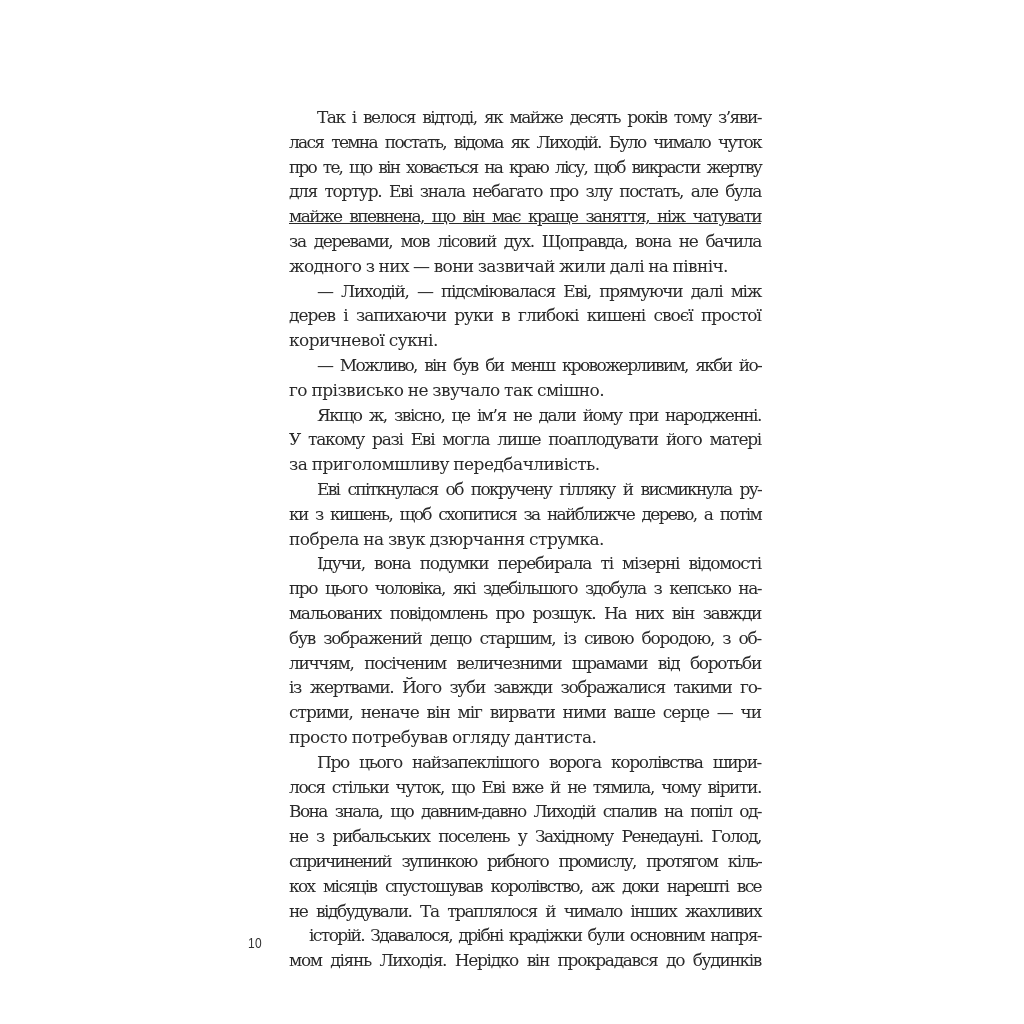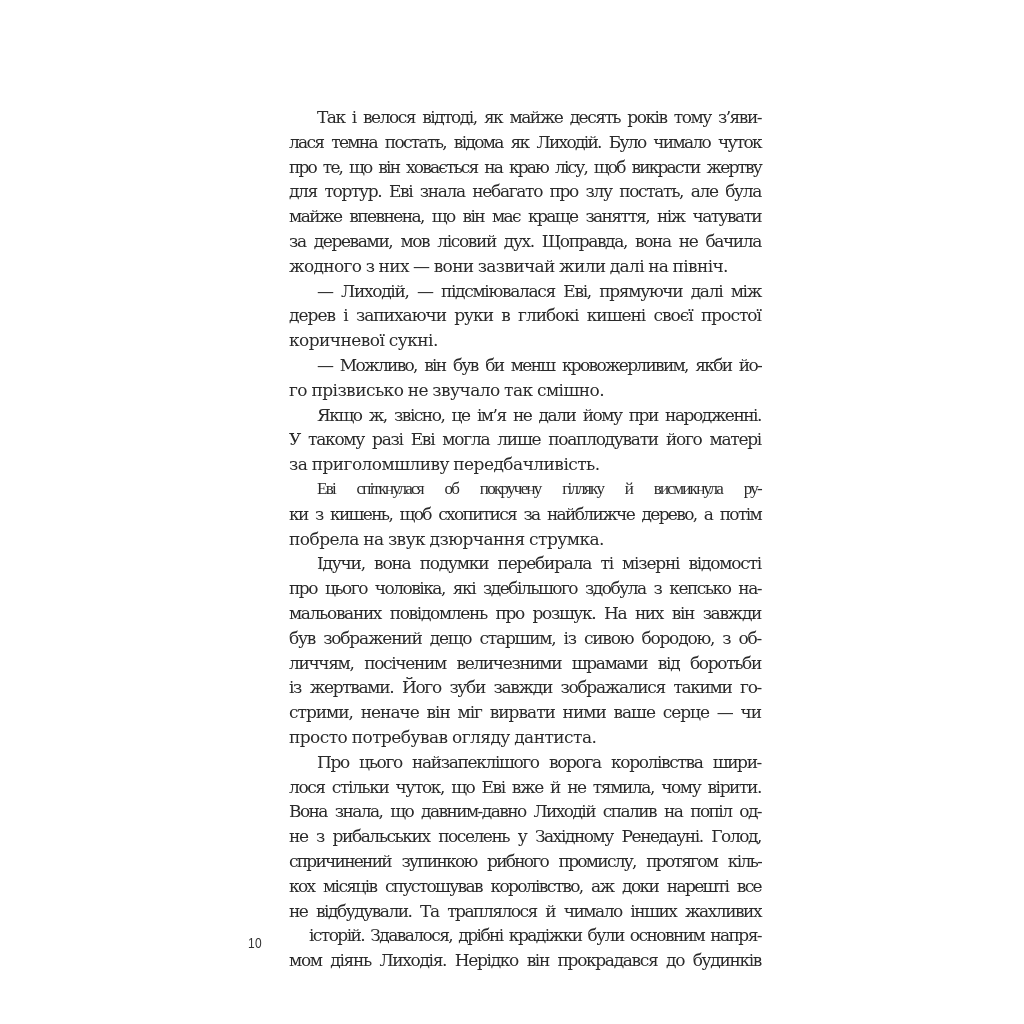--- a/index.html
+++ b/index.html
@@ -59,32 +59,32 @@
 </style>
 </head>
 <body>
 
 <div class="page">
   <div class="text-block" id="text-block">
       <div class="line indent" style="letter-spacing: -1.50028px;">Так і велося відтоді, як майже десять років тому з’яви-</div>
       <div class="line" style="letter-spacing: -1.69537px;">лася темна постать, відома як Лиходій. Було чимало чуток</div>
       <div class="line" style="letter-spacing: -1.8361px;">про те, що він ховається на краю лісу, щоб викрасти жертву</div>
       <div class="line" style="letter-spacing: -1.34436px;">для тортур. Еві знала небагато про злу постать, але була</div>
-      <div class="line" style="letter-spacing: -1.5908px;">майже впевнена, що він має краще заняття, ніж чатувати</div>
+      <div class="line" style="letter-spacing: -1.5908px; text-decoration: underline;">майже впевнена, що він має краще заняття, ніж чатувати</div>
       <div class="line" style="letter-spacing: -1.38015px;">за деревами, мов лісовий дух. Щоправда, вона не бачила</div>
       <div class="line last" style="letter-spacing: -0.6575px;">жодного з них — вони зазвичай жили далі на північ.</div>
       <div class="line indent" style="letter-spacing: -1.31276px;">— Лиходій, — підсміювалася Еві, прямуючи далі між</div>
       <div class="line" style="letter-spacing: -1.00637px;">дерев і запихаючи руки в глибокі кишені своєї простої</div>
       <div class="line last">коричневої сукні.</div>
       <div class="line indent" style="letter-spacing: -1.71719px;">— Можливо, він був би менш кровожерливим, якби йо-</div>
       <div class="line last">го прізвисько не звучало так смішно.</div>
       <div class="line indent" style="letter-spacing: -1.48389px;">Якщо ж, звісно, це ім’я не дали йому при народженні.</div>
       <div class="line" style="letter-spacing: -1.28172px;">У такому разі Еві могла лише поаплодувати його матері</div>
       <div class="line last">за приголомшливу передбачливість.</div>
-      <div class="line indent" style="letter-spacing: -1.71775px; font-family: Liberation Serif, serif;">Еві спіткнулася об покручену гілляку й висмикнула ру-</div>
+      <div class="line indent" style="letter-spacing: -1.71775px;">Еві спіткнулася об покручену гілляку й висмикнула ру-</div>
       <div class="line" style="letter-spacing: -1.66335px;">ки з кишень, щоб схопитися за найближче дерево, а потім</div>
       <div class="line last">побрела на звук дзюрчання струмка.</div>
       <div class="line indent" style="letter-spacing: -1.21942px;">Ідучи, вона подумки перебирала ті мізерні відомості</div>
       <div class="line" style="letter-spacing: -1.51628px;">про цього чоловіка, які здебільшого здобула з кепсько на-</div>
       <div class="line" style="letter-spacing: -1.34898px;">мальованих повідомлень про розшук. На них він завжди</div>
       <div class="line" style="letter-spacing: -1.21376px;">був зображений дещо старшим, із сивою бородою, з об-</div>
       <div class="line" style="letter-spacing: -1.3425px;">личчям, посіченим величезними шрамами від боротьби</div>
       <div class="line" style="letter-spacing: -1.33816px;">із жертвами. Його зуби завжди зображалися такими го-</div>
       <div class="line" style="letter-spacing: -1.0163px;">стрими, неначе він міг вирвати ними ваше серце — чи</div>
       <div class="line last">просто потребував огляду дантиста.</div>

